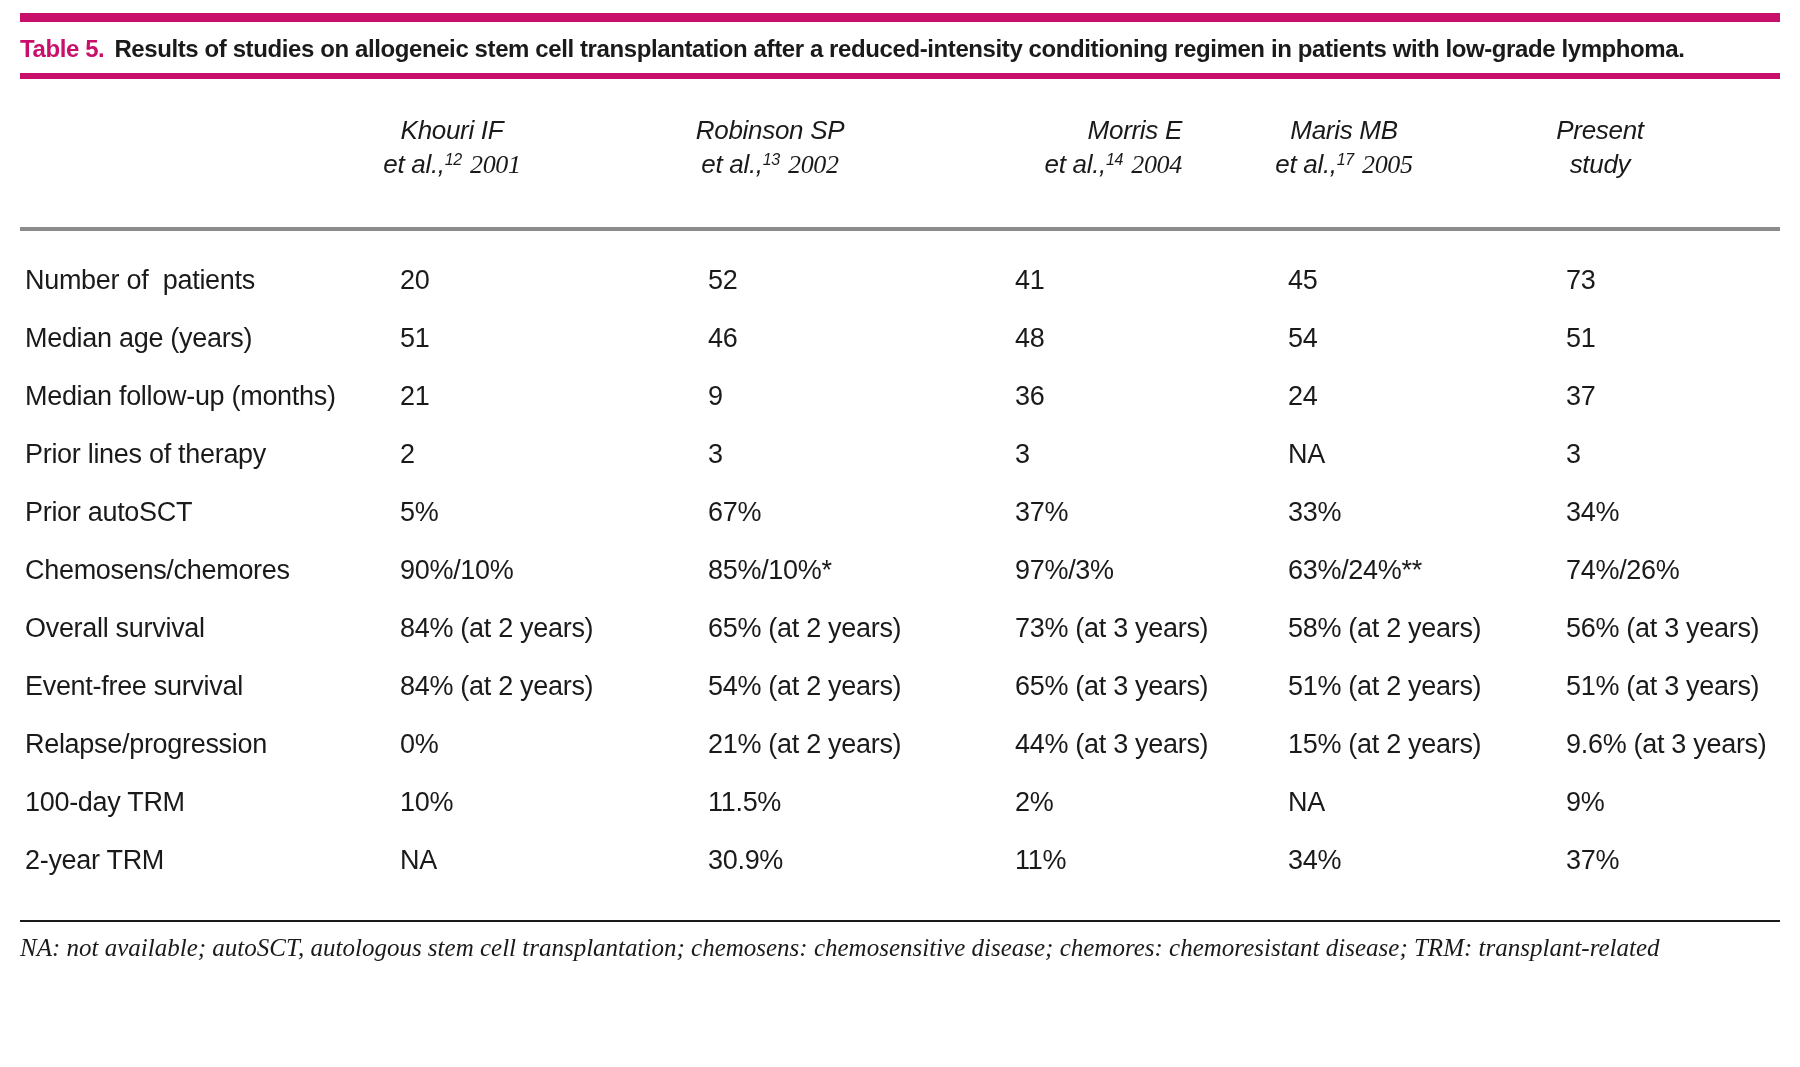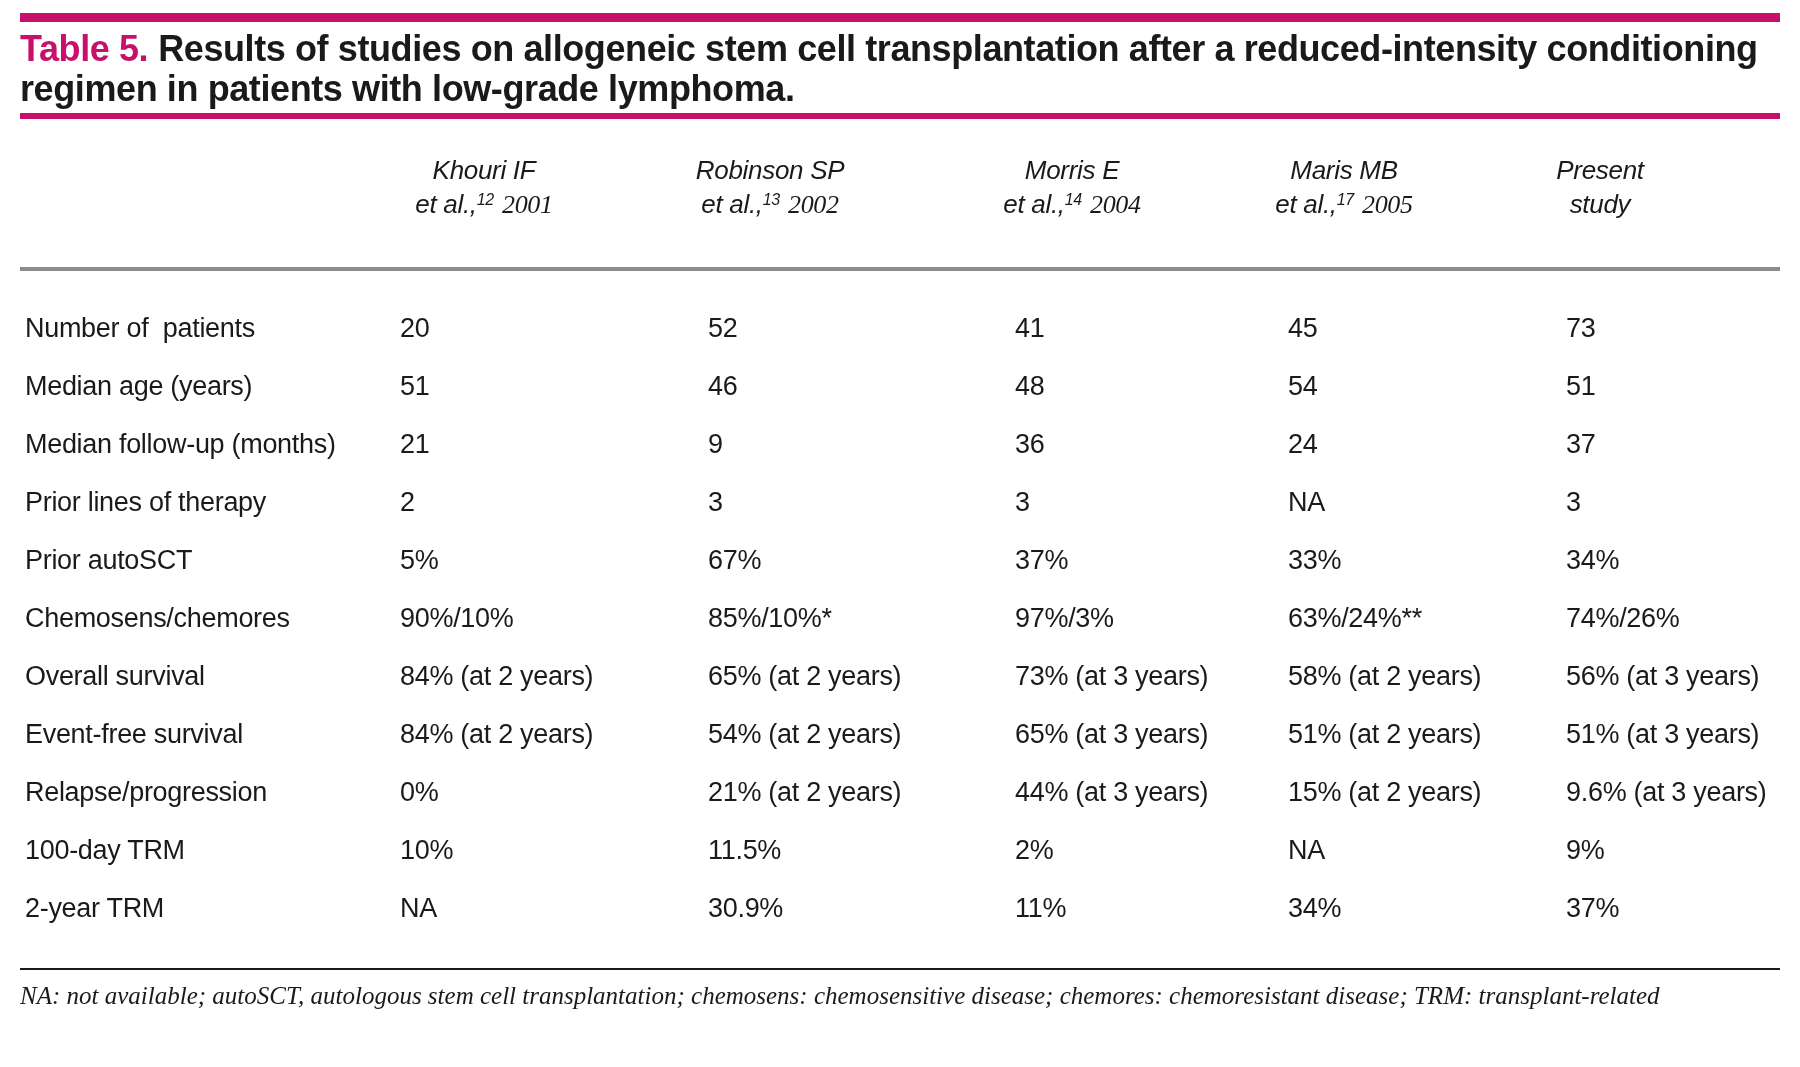--- a/index.html
+++ b/index.html
@@ -13,42 +13,42 @@
   
   .rule { margin-left: 20px; width: 1760px; }
   .rule-magenta-top { margin-top: 13px; height: 9px; background: #C8106B; }
   .rule-magenta-2   { margin-top: 4px;  height: 6px; background: #C8106B; }
   .rule-gray        { height: 4px; background: #8c8c8c; }
   .rule-thin        { margin-top: 31px; height: 2px; background: #1a1a1a; }
 
   
   .caption {
     margin: 7px 20px 0 20px;
-    font-size: 36px; font-weight: bold; line-height: 40px;
+    font-size: 24px; font-weight: bold; line-height: 40px;
     letter-spacing: -0.4px;
   }
   .caption .tlabel { color: #C8106B; margin-right: 10px; }
 
   
   .thead { position: relative; height: 148px; }
   .col-header {
     position: absolute; top: 36px; width: 220px;
     transform: translateX(-50%);
     text-align: center; font-style: italic;
     font-size: 26px; line-height: 30px; letter-spacing: -0.3px;
   }
   .col-header div { white-space: nowrap; }
-  .ch-0 { left: 484px; } .ch-1 { left: 770px; } .ch-2 { left: 1072px; }
+  .ch-0 { left: 452px; } .ch-1 { left: 770px; } .ch-2 { left: 1072px; text-align: right; }
   .ch-3 { left: 1344px; } .ch-4 { left: 1600px; }
   sup.ref { font-size: 16px; vertical-align: 8px; font-style: italic; }
   .year:not(:empty) { margin-left: 8px; font-family: Liberation Serif, serif; }
 
   
   .tbody {
-    margin: 0 20px 0 25px; padding-top: 28px;
+    margin: 0 20px 0 25px; padding-top: 20px;
     display: grid;
     grid-template-columns: 375px 308px 307px 273px 278px auto;
   }
   .tr { display: contents; }
   .td {
     height: 58px; display: flex; align-items: center;
     font-size: 27px; letter-spacing: -0.3px; white-space: pre;
   }
 
   

